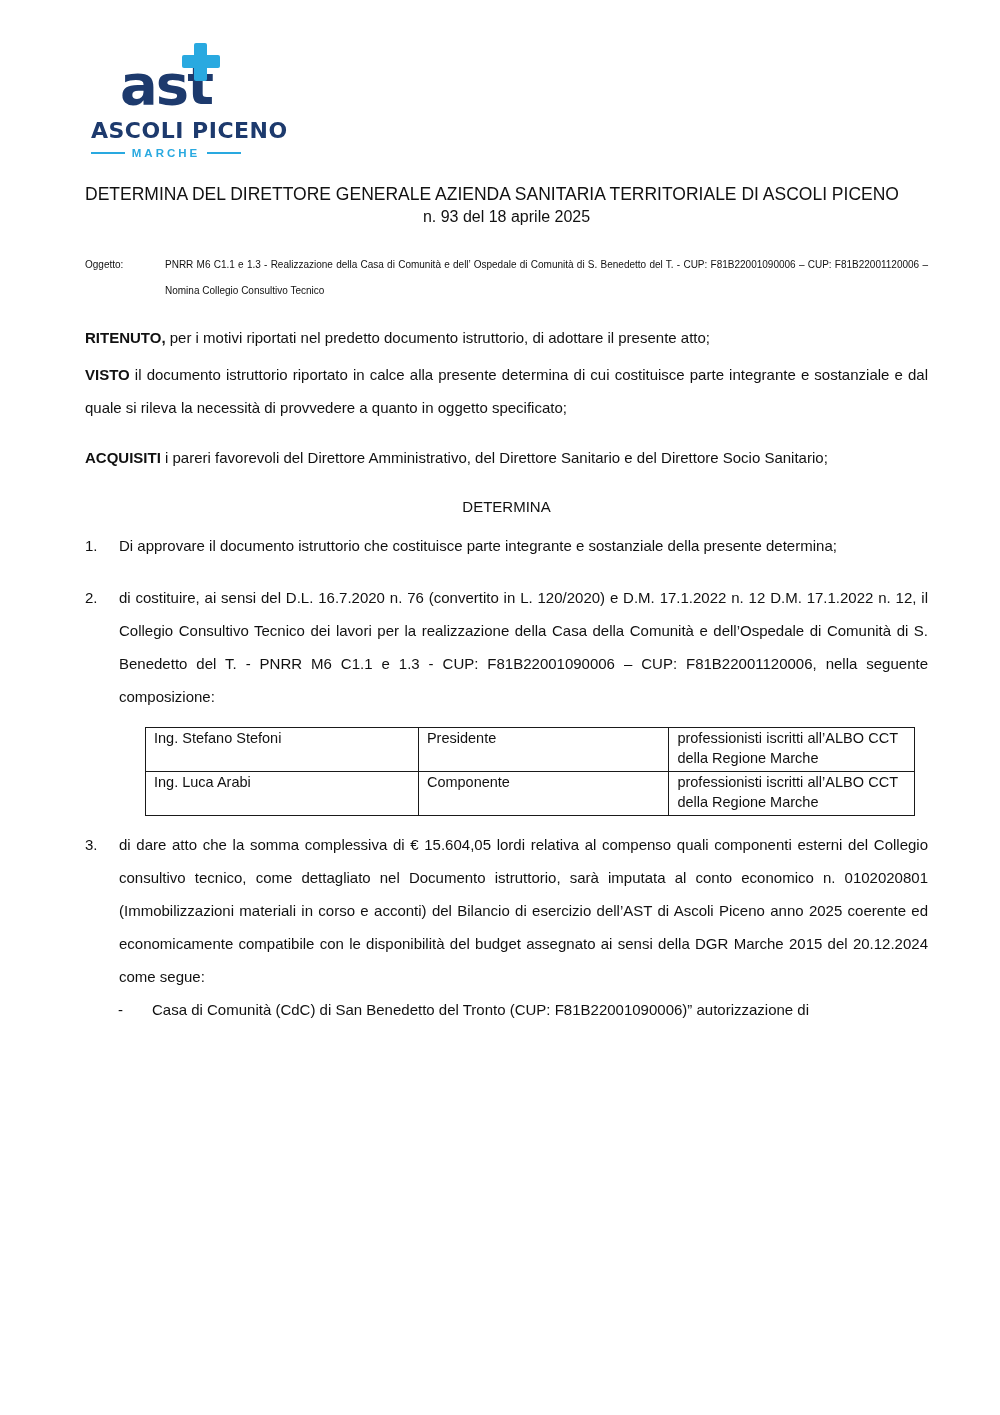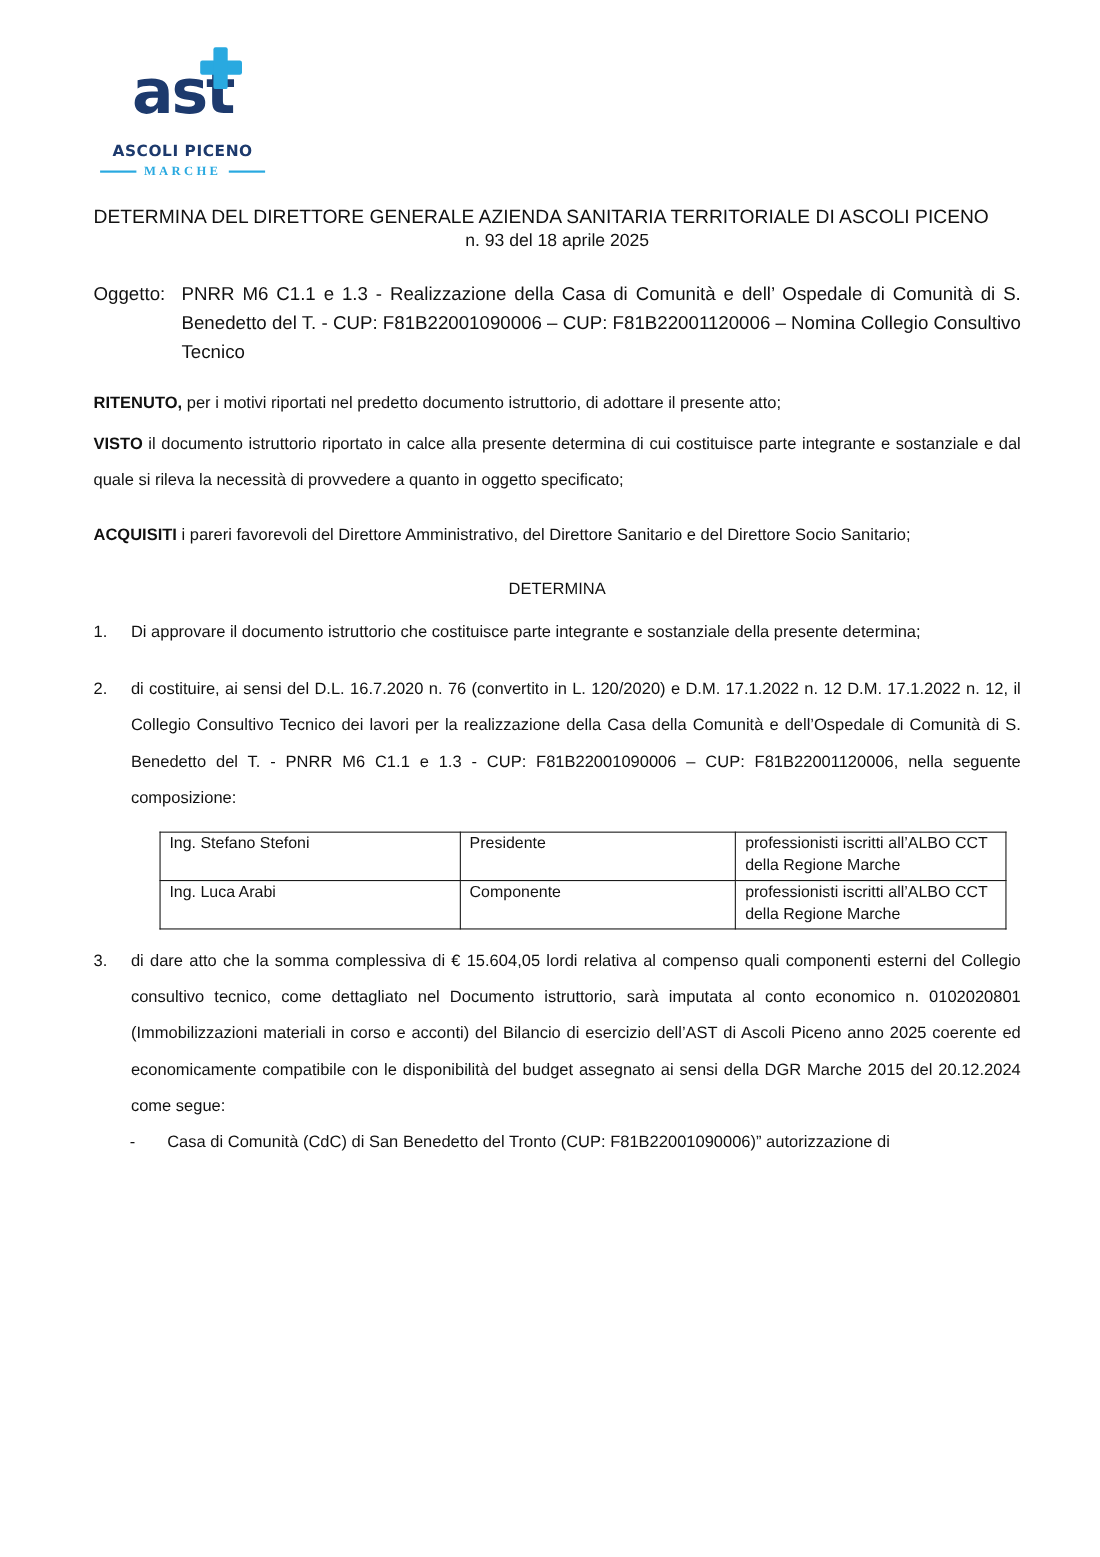--- a/index.html
+++ b/index.html
@@ -21,40 +21,40 @@
     font-family:"DejaVu Sans",sans-serif;
     font-weight:700;font-size:56px;line-height:66px;
     letter-spacing:-2px;color:#1d3a6d;
   }
   .logo-plus{position:absolute;top:-9px;right:-8px;width:38px;height:38px;}
   .logo-plus i{position:absolute;background:#29a9e0;border-radius:2px;}
   .logo-plus .ph{left:0;top:12px;width:38px;height:13px;}
   .logo-plus .pv{left:12px;top:0;width:13px;height:38px;}
   .logo-name{
     font-family:"DejaVu Sans",sans-serif;
-    font-weight:700;font-size:14px;letter-spacing:.5px;
-    color:#1d3a6d;margin-top:12px;white-space:nowrap;
+    font-weight:700;font-size:22px;letter-spacing:.5px;
+    color:#1d3a6d;margin-top:0;white-space:nowrap;
   }
   .logo-region{
     display:flex;align-items:center;justify-content:center;gap:7px;
     margin-top:4px;color:#29a9e0;
-    font-family:Liberation Serif, serif;
+    font-family:Liberation Sans, sans-serif;
     font-weight:700;font-size:11.5px;letter-spacing:3px;
   }
   .logo-region .line{display:inline-block;width:34px;height:2px;background:#29a9e0;}
   
   .doc-title{
     text-align:left;font-size:17.5px;line-height:27px;
     margin:0 auto;max-width:845px;
   }
   .act-number{text-align:center;font-size:16px;}
   
   .subject{
     display:grid;grid-template-columns:80px 1fr;
-    margin-top:26px;font-size:17px;line-height:26px;
+    margin-top:26px;font-size:10px;line-height:26px;
   }
   .subject .txt{text-align:justify;}
   
   .recital{font-size:15px;line-height:33px;text-align:justify;margin:0;}
   .mt-sm{margin-top:4px;}
   .mt-md{margin-top:17px;}
   .determina-heading{text-align:center;font-size:15px;line-height:33px;margin-top:16px;}
   
   .item{
     display:grid;grid-template-columns:34px 1fr;

